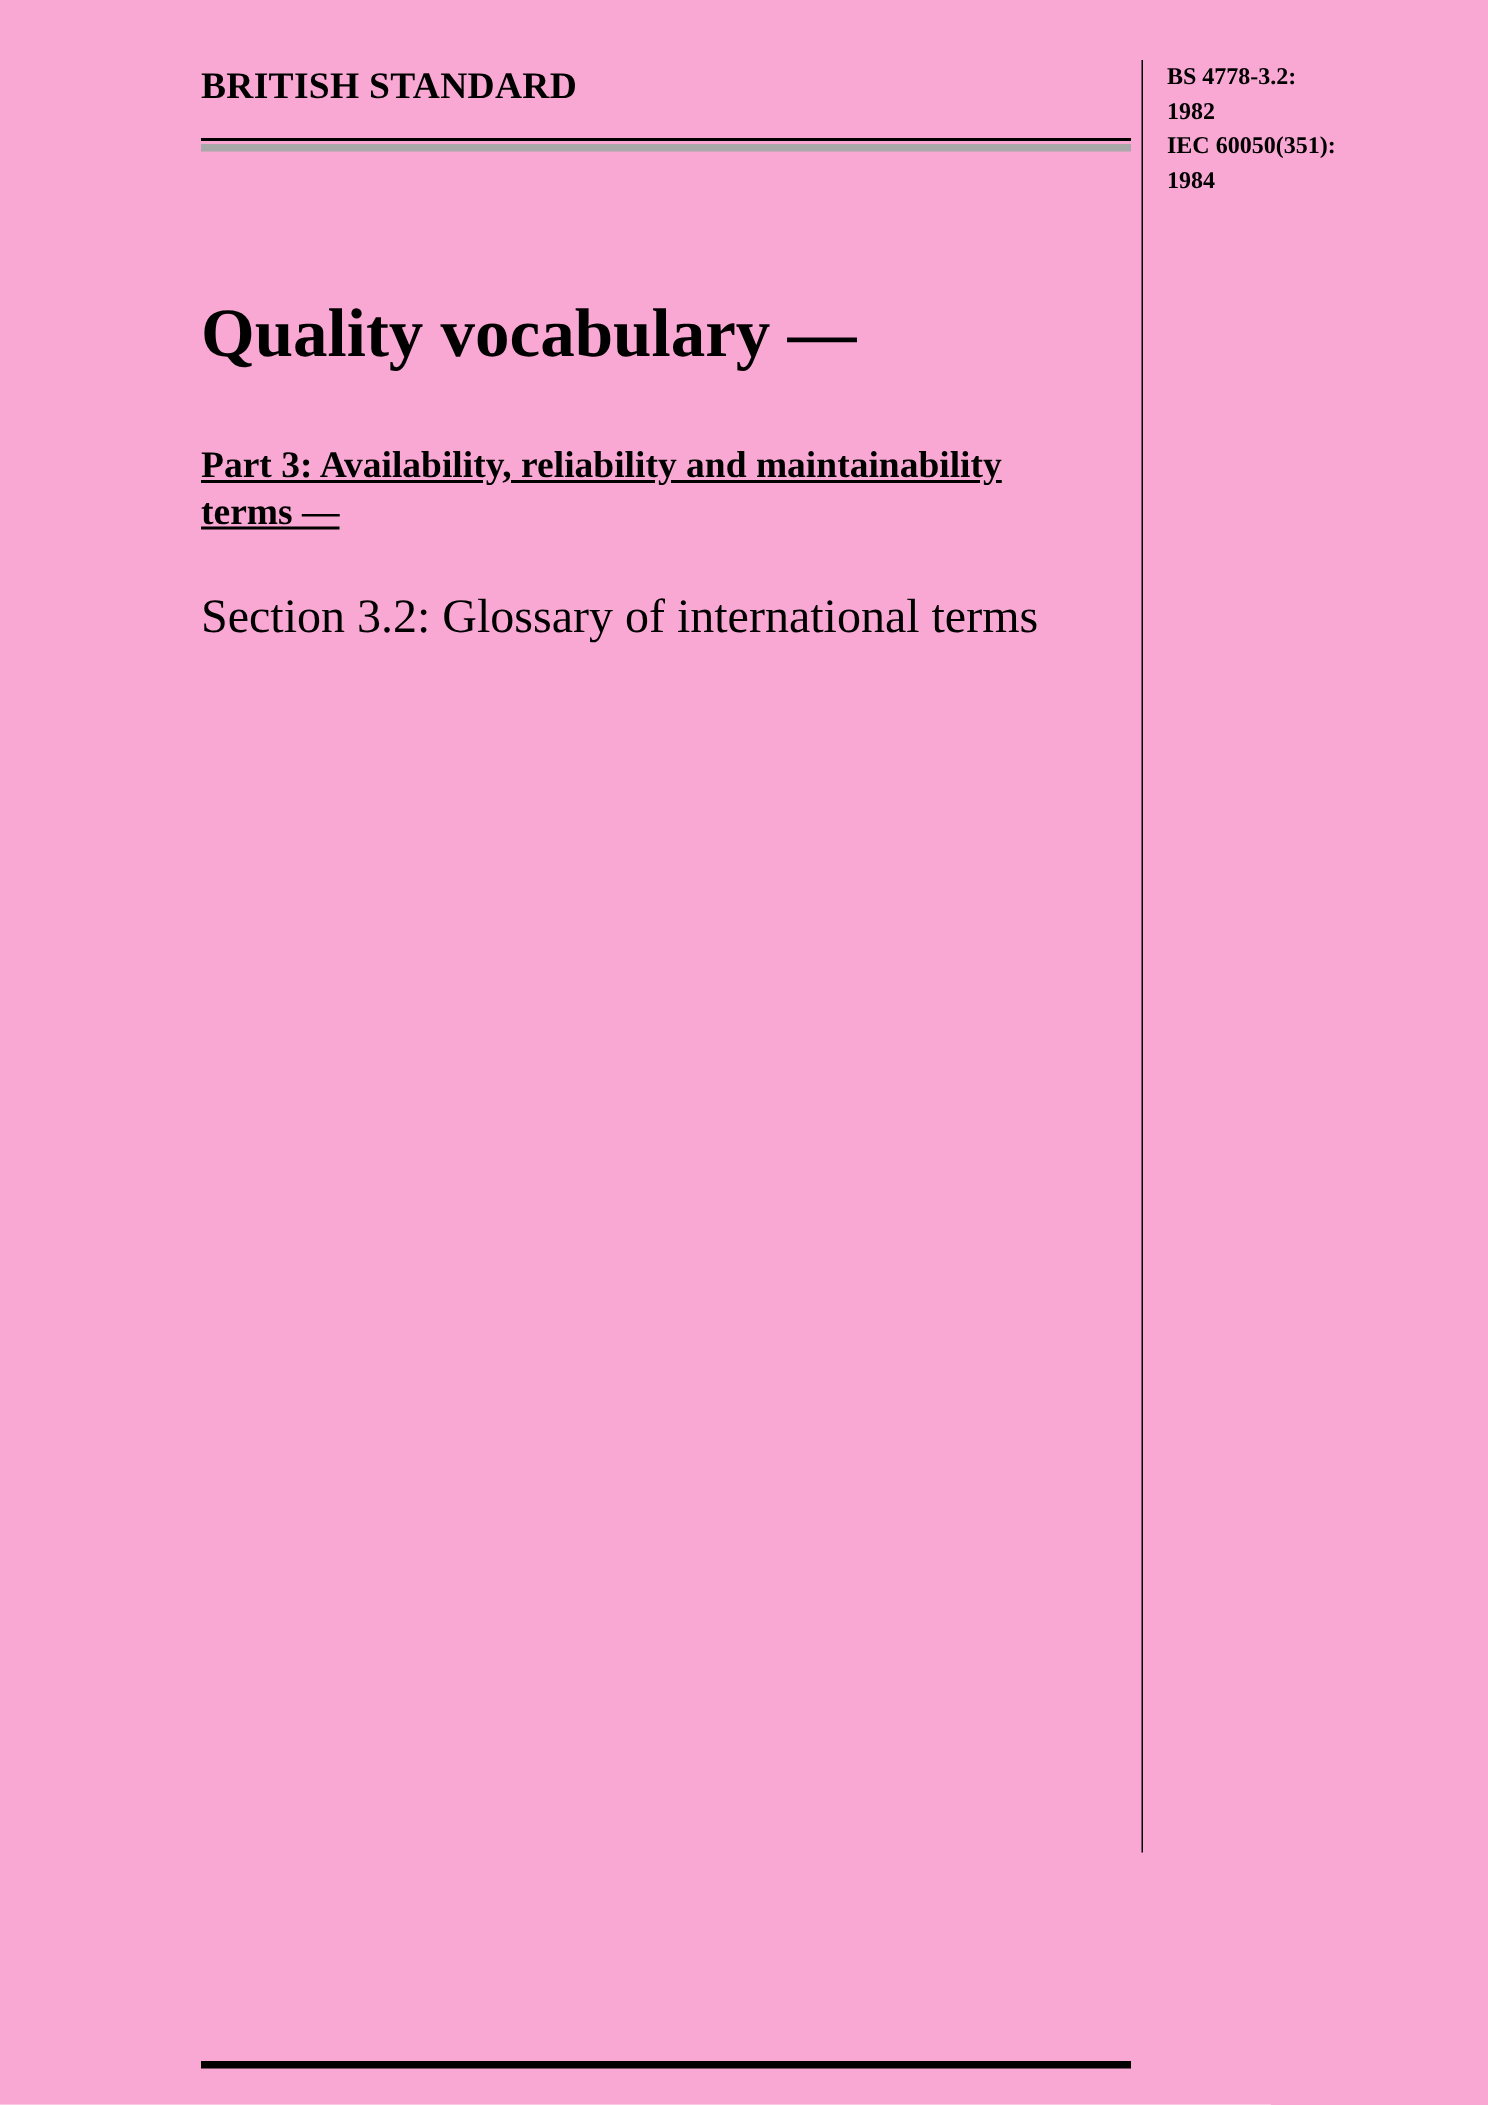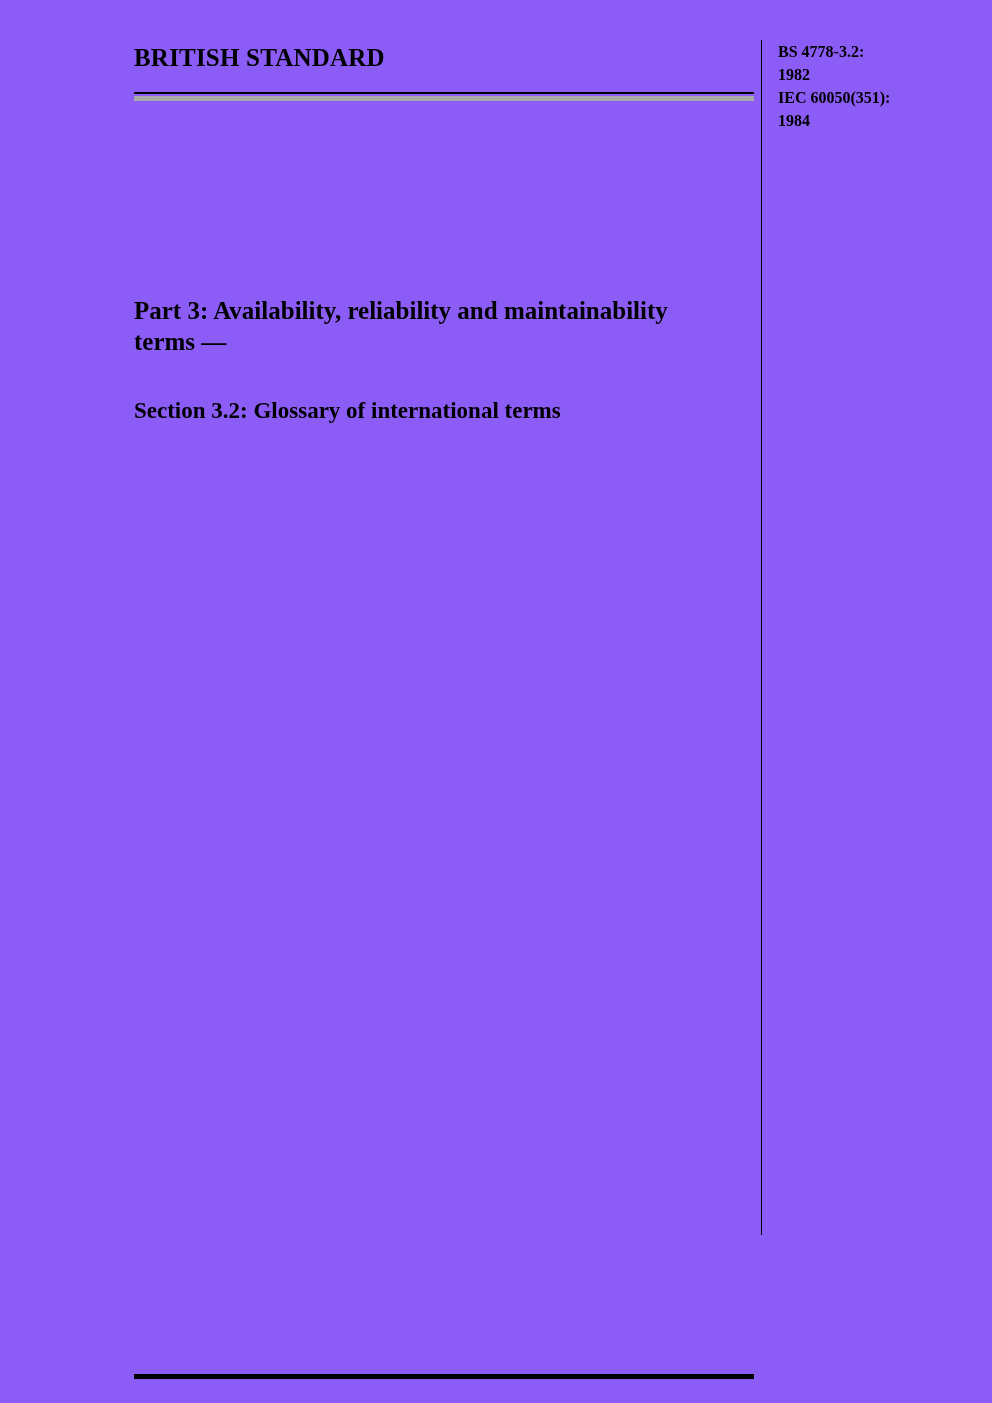--- a/index.html
+++ b/index.html
@@ -14,21 +14,21 @@
     font-family: "Liberation Serif", serif;
     color: #000000;
     overflow: hidden;
   }
 
   .page {
     position: absolute;
     left: 0; top: 0;
     width: 992px;
     height: 1403px;
-    background: #8b5cf6;
+    background: #f9a8d4;
   }
 
   
   .header-label {
     position: absolute;
     left: 134px;
     top: 44px;
     font-family: "Liberation Serif", serif;
     font-weight: bold;
     font-size: 25px;
@@ -112,30 +112,31 @@
   .title-part {
     position: absolute;
     left: 134px;
     top: 295px;
     width: 600px;
     font-family: "Liberation Serif", serif;
     font-weight: bold;
     font-size: 25px;
     line-height: 31px;
     color: #000;
+    text-decoration: underline;
   }
 
   .title-section {
     position: absolute;
     left: 134px;
     top: 395px;
     width: 610px;
     font-family: "Liberation Serif", serif;
-    font-weight: bold;
-    font-size: 23px;
+    font-weight: normal;
+    font-size: 32px;
     line-height: 31px;
     color: #000;
   }
 
   
   .footer-note {
     position: absolute;
     left: 134px;
     top: 1355px;
     width: 620px;
@@ -182,20 +183,21 @@
   <div class="v-divider"></div>
 
   <div class="ref-block">
     <div>BS 4778-3.2:</div>
     <div>1982</div>
     <div>IEC 60050(351):</div>
     <div>1984</div>
   </div>
 
 
+  <div class="title-main">Quality vocabulary —</div>
 
   <div class="title-part">Part 3: Availability, reliability and maintainability terms —</div>
 
   <div class="title-section">Section 3.2: Glossary of international terms</div>
 
 
   <div class="footer-rule"></div>
 
 
 </div>

